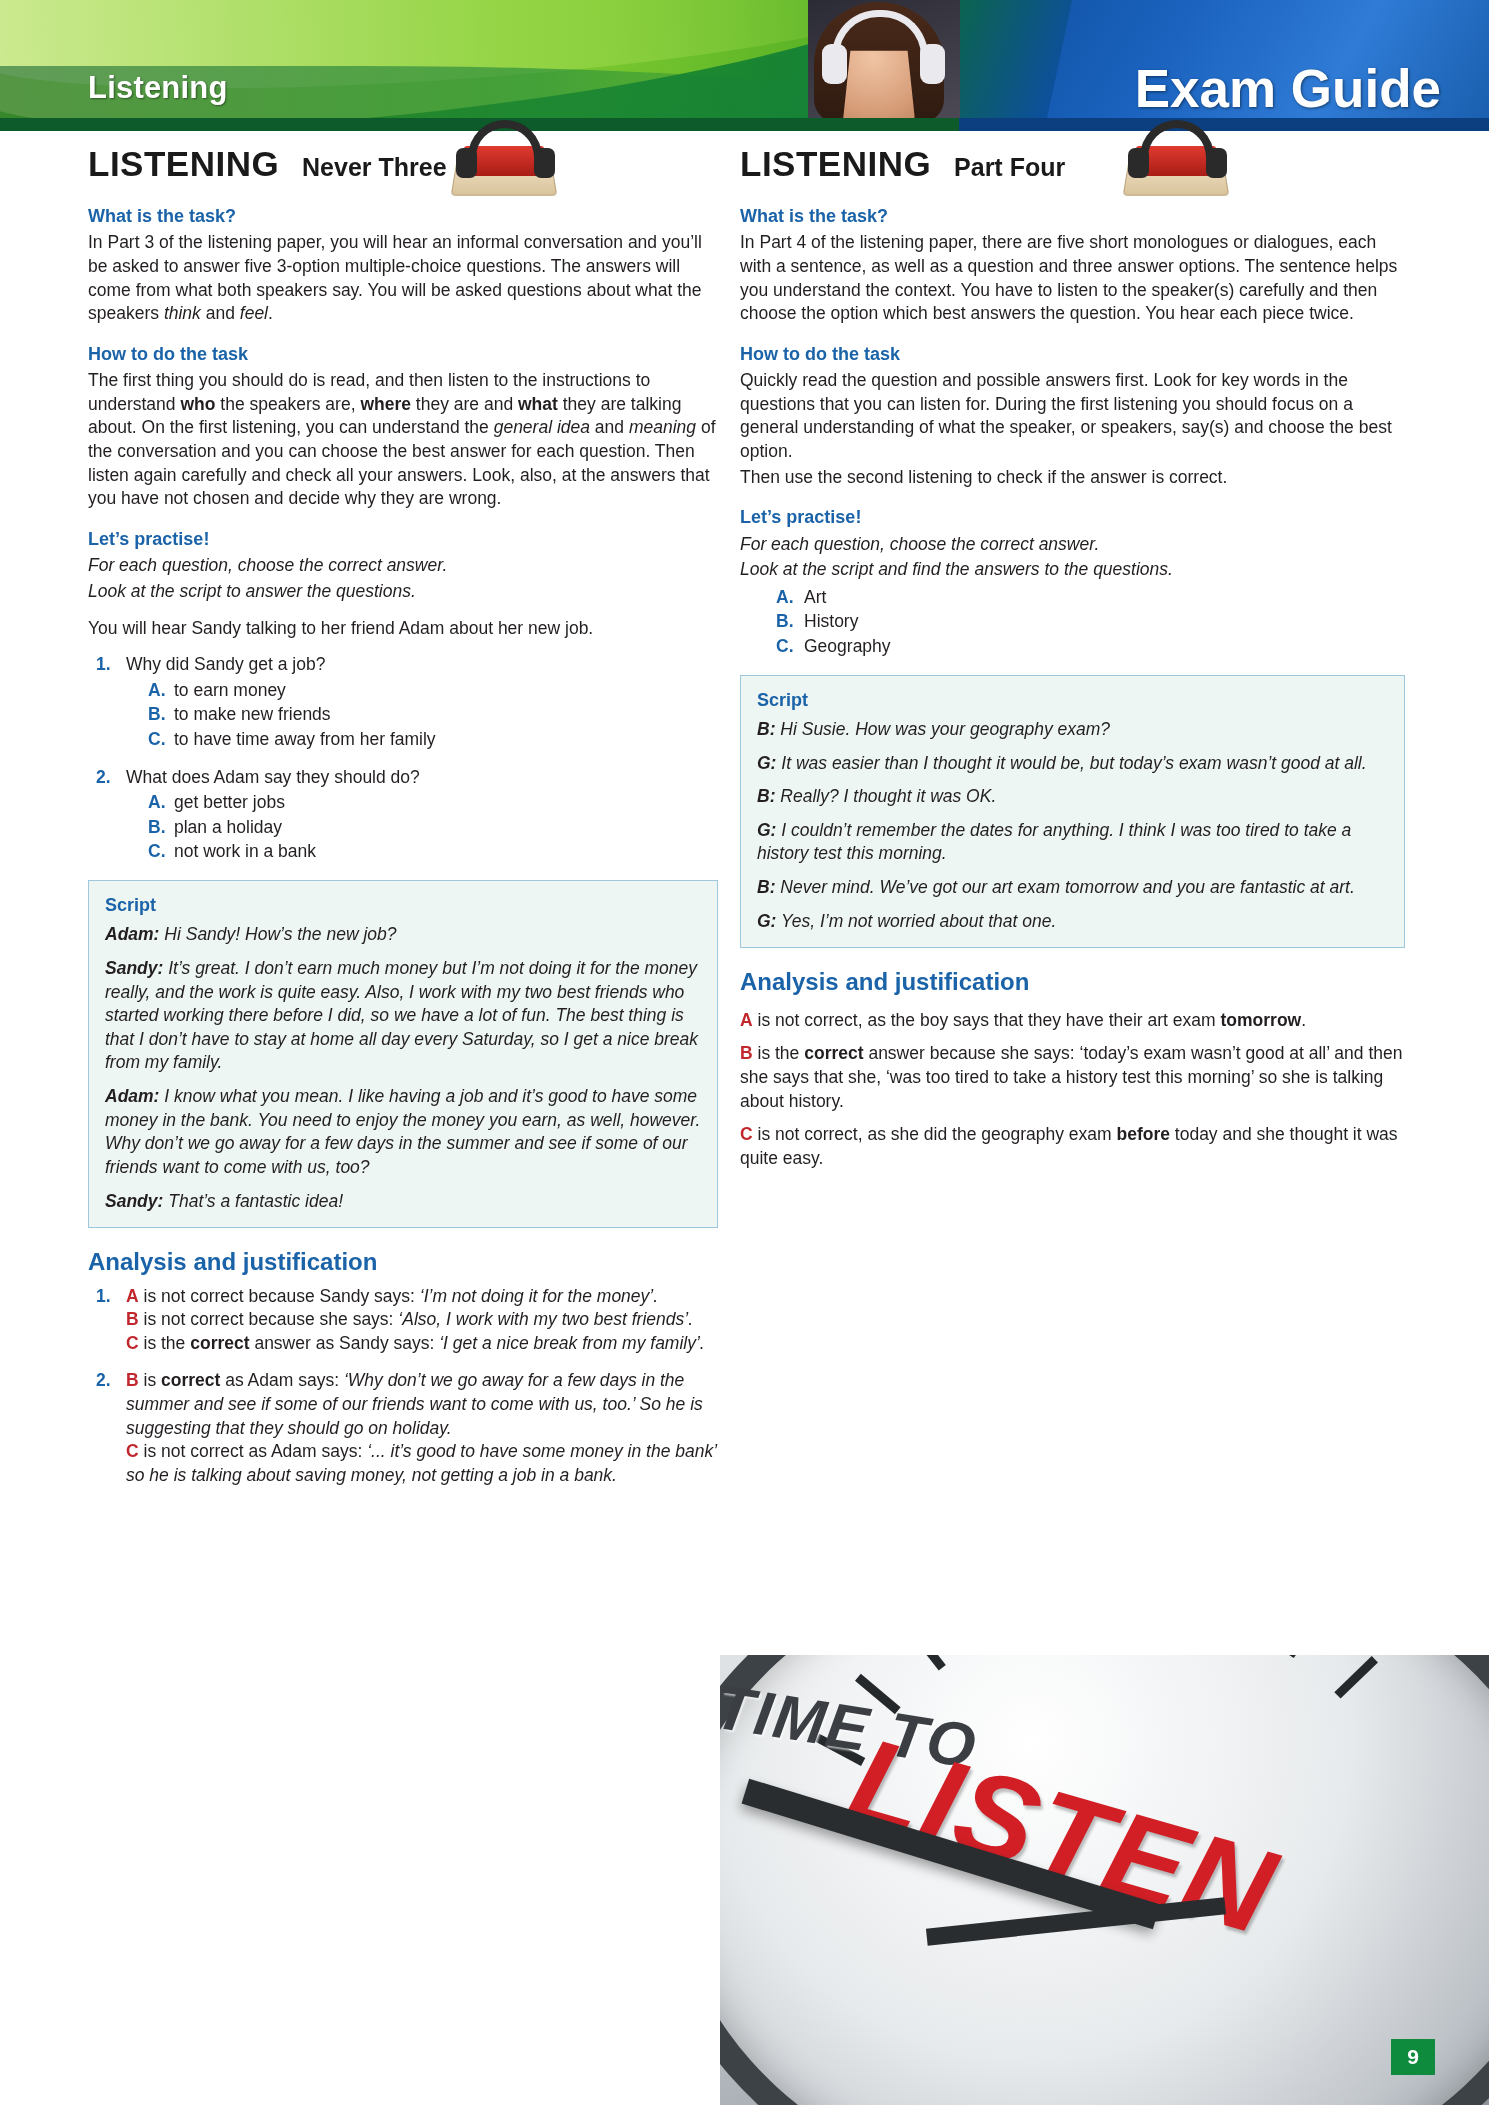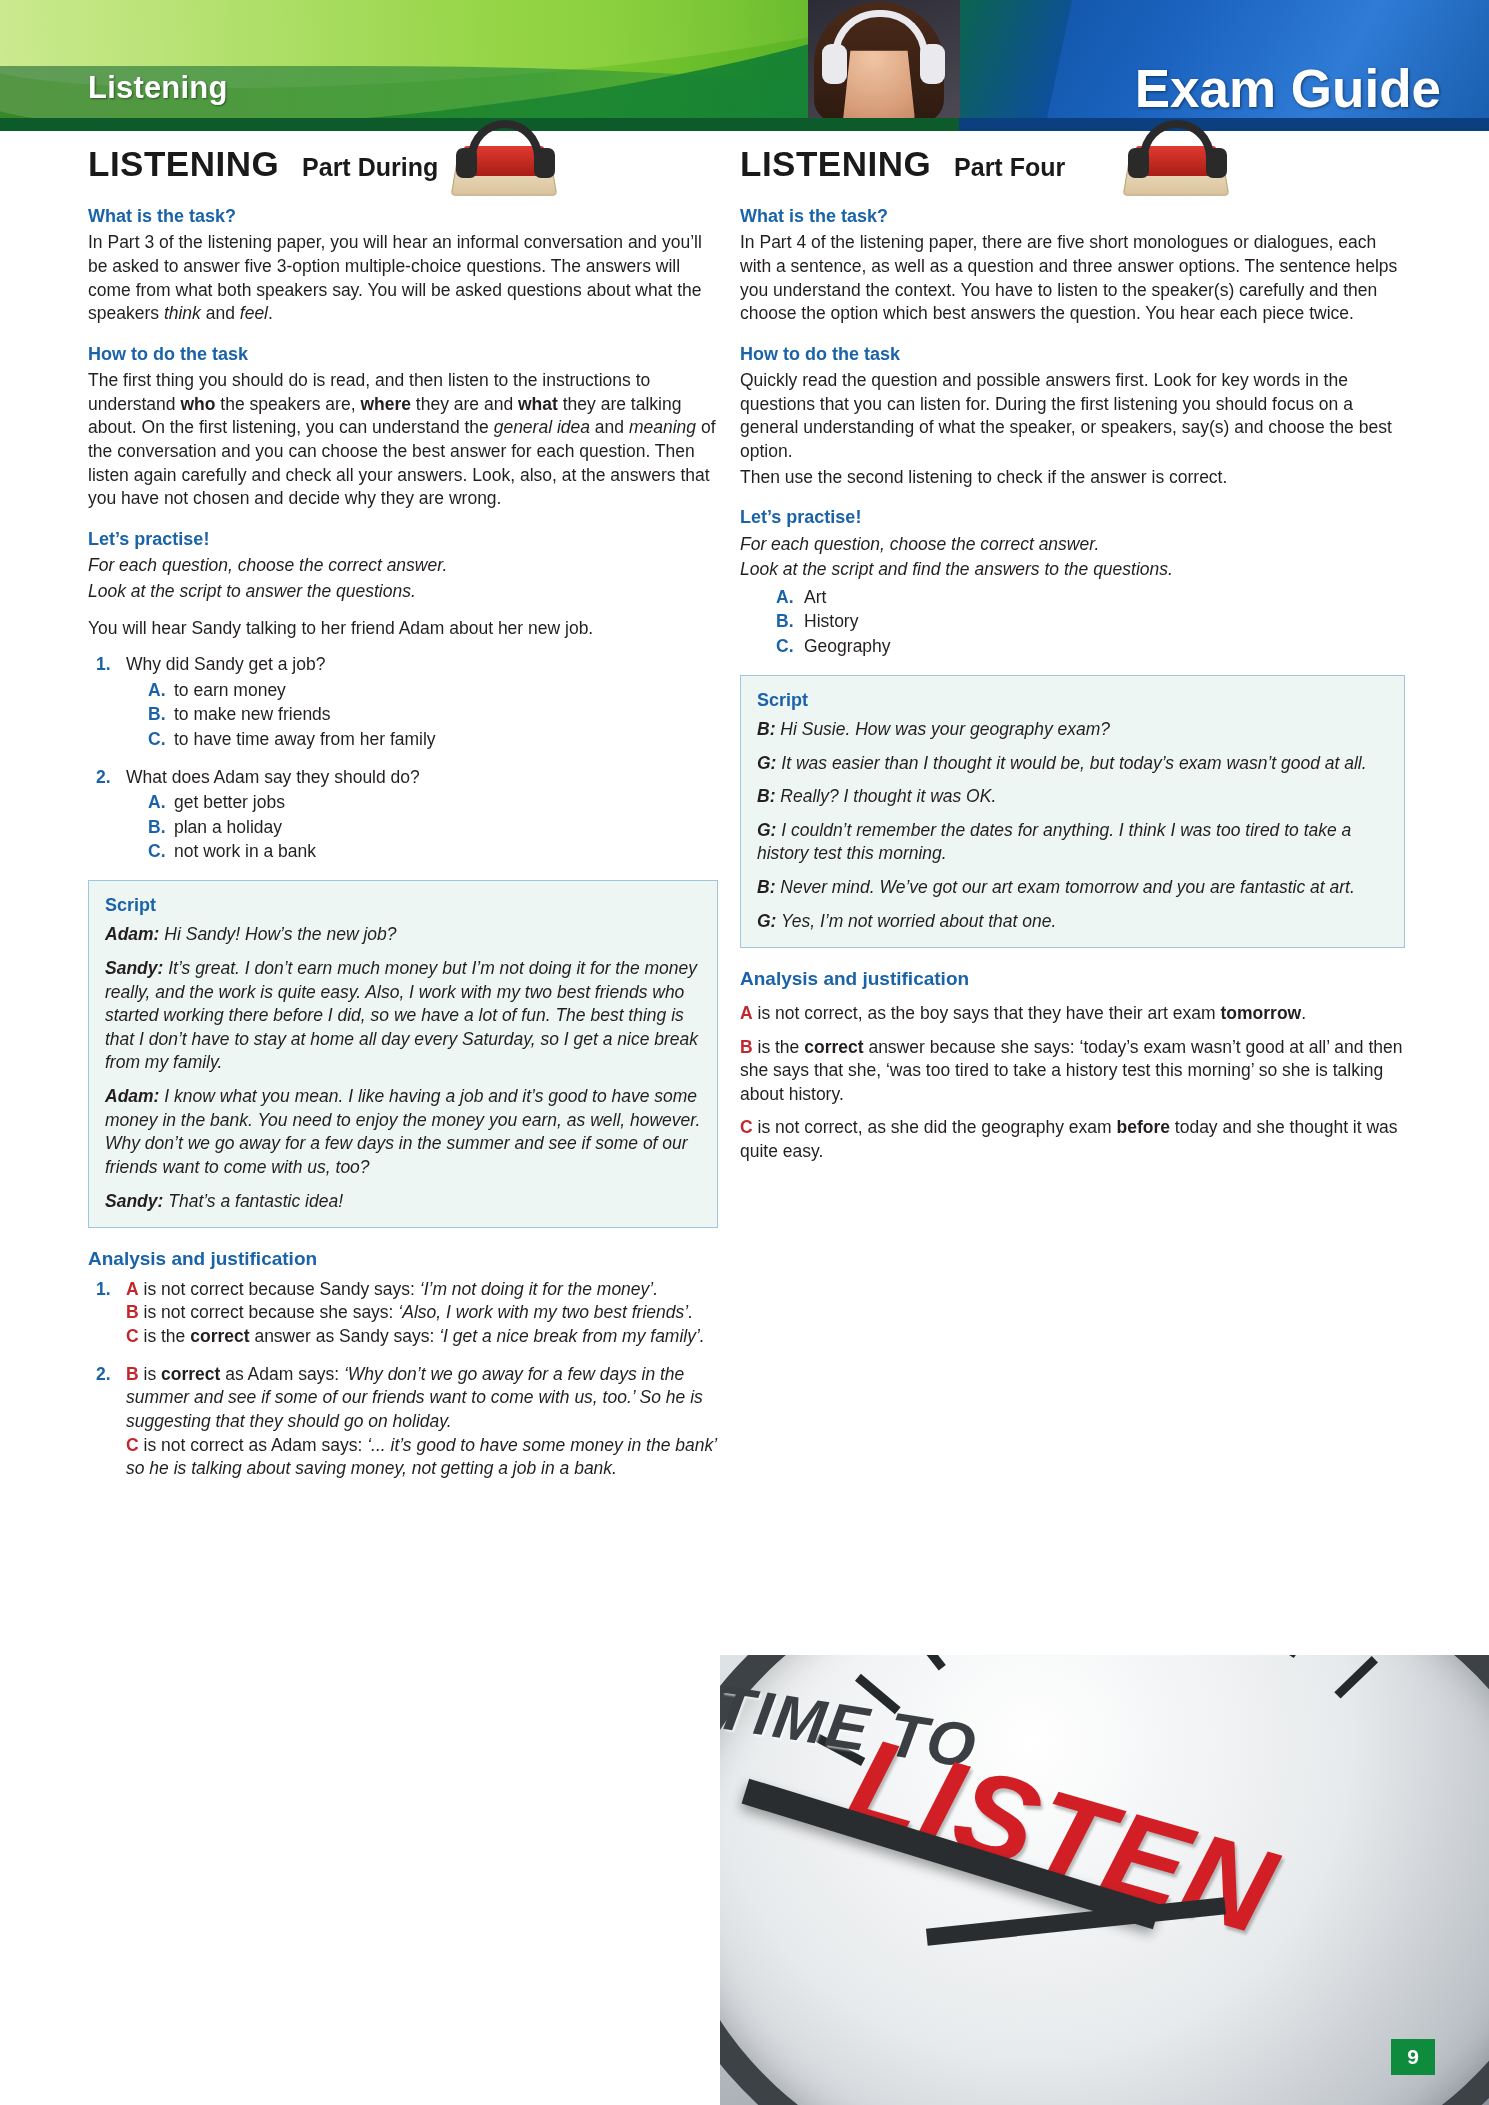--- a/index.html
+++ b/index.html
@@ -167,21 +167,21 @@
     background:#eef6f4;
     padding:12px 16px 14px 16px;
     margin-top:16px;
   }
   .script-title { color:#1a63a8; font-weight:bold; font-size:18px; margin-bottom:6px; }
   .script-box p { font-style:italic; }
   .script-box p + p { margin-top:10px; }
   .spk { font-weight:bold; }
 
   
-  .analysis-title { color:#1a63a8; font-weight:bold; font-size:19px; margin-top:18px; margin-bottom:6px; }
+  .analysis-title { color:#1a63a8; font-weight:bold; font-size:24px; margin-top:18px; margin-bottom:6px; }
   ol.alist { list-style:none; margin:0; padding:0; }
   ol.alist > li { position:relative; padding-left:38px; margin-bottom:14px; }
   .aline { margin-top:0; }
   .aletter { color:#c1272d; font-weight:bold; }
 
   .an-p { margin-top:10px; }
 
   
   .clock {
     position:absolute; left:720px; top:1655px; width:769px; height:450px;
@@ -254,21 +254,21 @@
   <div class="hdr-bottom-bar"></div>
   <div class="hdr-bottom-bar blue"></div>
   <div class="hdr-title-left">Listening</div>
   <div class="hdr-title-right">Exam Guide</div>
 </div>
 
 <div class="col col-left">
 
   <div class="sec-title-row">
     <span class="sec-title">LISTENING</span>
-    <span class="sec-part">Part During</span>
+    <span class="sec-part">Never Three</span>
     <span class="hp-icon">
       <span class="book-base"></span>
       <span class="book-red"></span>
       <span class="hp-band"></span>
       <span class="hp-cup l"></span>
       <span class="hp-cup r"></span>
     </span>
   </div>
 
   <h3 class="sub first">What is the task?</h3>

